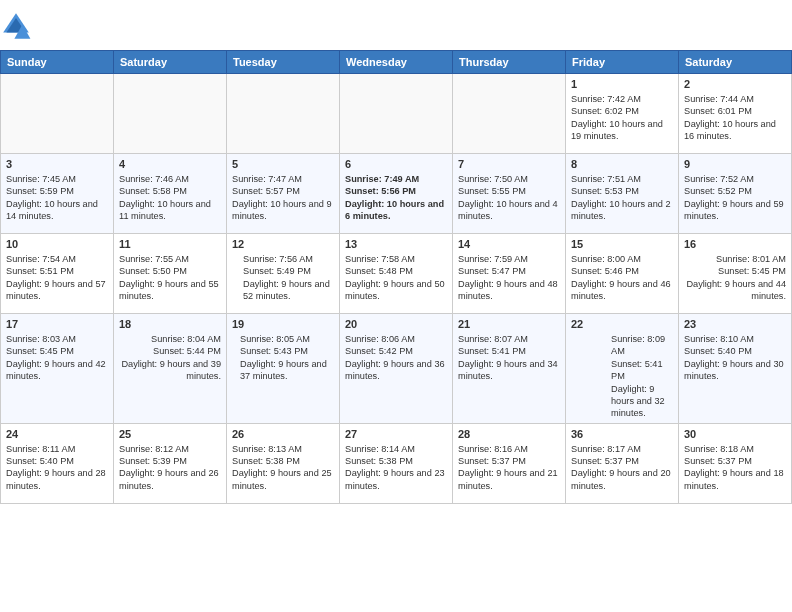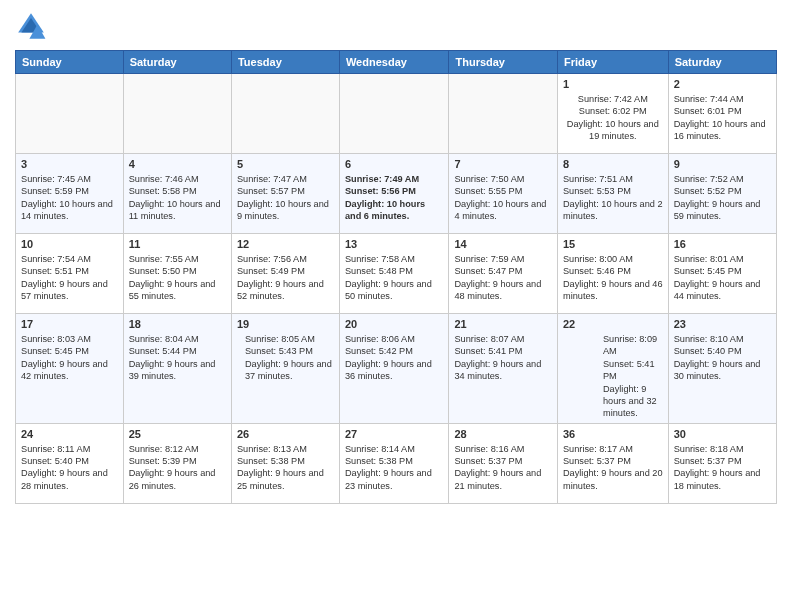--- a/index.html
+++ b/index.html
@@ -6,21 +6,21 @@
     body {
       font-family: Arial, sans-serif;
       background: #fff;
       width: 792px;
       height: 612px;
       overflow: hidden;
     }
     .page {
       width: 792px;
       height: 612px;
-      padding: 10px 15px;
+      padding: 10px 0;
       position: relative;
     }
     .header {
       display: flex;
       justify-content: space-between;
       align-items: flex-start;
       margin-bottom: 8px;
     }
     .logo {
       display: flex;
@@ -130,21 +130,21 @@
     </thead>
     <tbody id="calendar-body">
     <tr>
           <td class="empty"></td>
           <td class="empty"></td>
           <td class="empty"></td>
           <td class="empty"></td>
           <td class="empty"></td>
           <td>
             <span class="day-num">1</span>
-            <div class="day-info" style="white-space: pre-line; text-align: center;">Sunrise: 7:42 AM
+            <div class="day-info" style="white-space: pre-line;">Sunrise: 7:42 AM
 Sunset: 6:02 PM
 Daylight: 10 hours and 19 minutes.</div>
           </td>
           <td>
             <span class="day-num">2</span>
             <div class="day-info" style="white-space: pre-line;">Sunrise: 7:44 AM
 Sunset: 6:01 PM
 Daylight: 10 hours and 16 minutes.</div>
           </td>
         </tr>
@@ -200,21 +200,21 @@
 Daylight: 9 hours and 57 minutes.</div>
           </td>
           <td>
             <span class="day-num">11</span>
             <div class="day-info" style="white-space: pre-line;">Sunrise: 7:55 AM
 Sunset: 5:50 PM
 Daylight: 9 hours and 55 minutes.</div>
           </td>
           <td>
             <span class="day-num">12</span>
-            <div class="day-info" style="white-space: pre-line;">Sunrise: 7:56 AM
+            <div class="day-info" style="white-space: pre-line; margin-left: 11px;">Sunrise: 7:56 AM
 Sunset: 5:49 PM
 Daylight: 9 hours and 52 minutes.</div>
           </td>
           <td>
             <span class="day-num">13</span>
             <div class="day-info" style="white-space: pre-line;">Sunrise: 7:58 AM
 Sunset: 5:48 PM
 Daylight: 9 hours and 50 minutes.</div>
           </td>
           <td>
@@ -224,35 +224,35 @@
 Daylight: 9 hours and 48 minutes.</div>
           </td>
           <td>
             <span class="day-num">15</span>
             <div class="day-info" style="white-space: pre-line;">Sunrise: 8:00 AM
 Sunset: 5:46 PM
 Daylight: 9 hours and 46 minutes.</div>
           </td>
           <td>
             <span class="day-num">16</span>
-            <div class="day-info" style="white-space: pre-line;">Sunrise: 8:01 AM
+            <div class="day-info" style="white-space: pre-line; text-align: right;">Sunrise: 8:01 AM
 Sunset: 5:45 PM
 Daylight: 9 hours and 44 minutes.</div>
           </td>
         </tr>
         <tr>
           <td>
             <span class="day-num">17</span>
             <div class="day-info" style="white-space: pre-line;">Sunrise: 8:03 AM
 Sunset: 5:45 PM
 Daylight: 9 hours and 42 minutes.</div>
           </td>
           <td>
             <span class="day-num">18</span>
-            <div class="day-info" style="white-space: pre-line;">Sunrise: 8:04 AM
+            <div class="day-info" style="white-space: pre-line; text-align: right;">Sunrise: 8:04 AM
 Sunset: 5:44 PM
 Daylight: 9 hours and 39 minutes.</div>
           </td>
           <td>
             <span class="day-num">19</span>
             <div class="day-info" style="white-space: pre-line; margin-left: 8px;">Sunrise: 8:05 AM
 Sunset: 5:43 PM
 Daylight: 9 hours and 37 minutes.</div>
           </td>
           <td>

